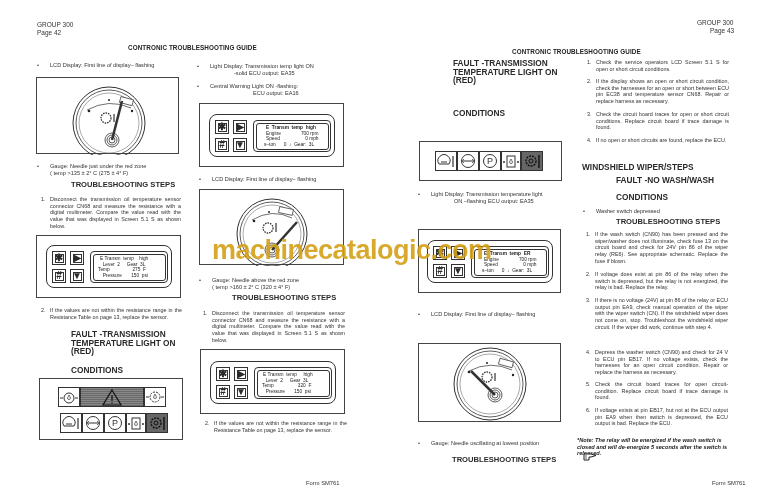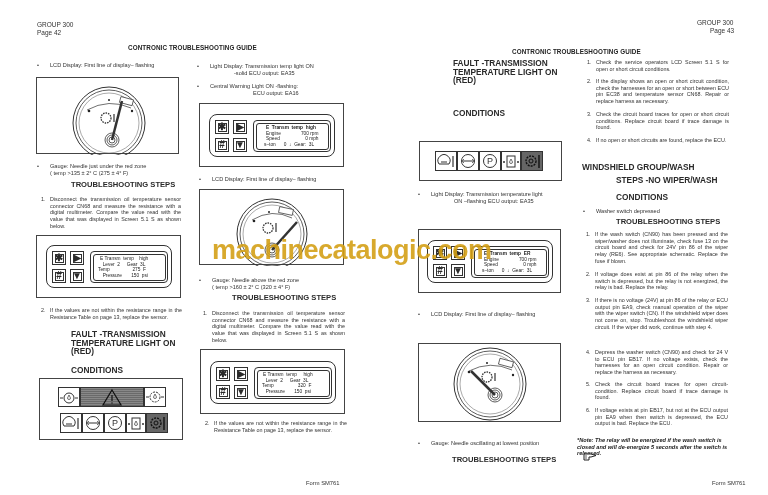--- a/index.html
+++ b/index.html
@@ -386,22 +386,22 @@
   </div>
   <div class="abs step" style="left:587px;top:111px;width:142px;">
     <span class="num">3.</span>
     <div class="txt">Check the circuit board traces for open or short circuit conditions. Replace circuit board if trace damage is found.</div>
   </div>
   <div class="abs step" style="left:587px;top:137px;width:142px;">
     <span class="num">4.</span>
     <div class="txt">If no open or short circuits are found, replace the ECU.</div>
   </div>
 
-  <div class="abs h-big" style="left:582px;top:163px;">WINDSHIELD GROUP/WASH</div>
-  <div class="abs h-big" style="left:616px;top:176px;">STEPS -NO WIPER/WASH</div>
+  <div class="abs h-big" style="left:582px;top:163px;">WINDSHIELD WIPER/STEPS</div>
+  <div class="abs h-big" style="left:616px;top:176px;">FAULT -NO WASH/WASH</div>
   <div class="abs h-big" style="left:616px;top:193px;">CONDITIONS</div>
   <div class="abs bullet" style="left:583px;top:208px;width:150px;">
     <span class="dot">•</span>
       <div class="txt">Washer switch depressed</div>
   </div>
   <div class="abs h-steps" style="left:616px;top:217px;">TROUBLESHOOTING STEPS</div>
 
   <div class="abs step" style="left:586px;top:231px;width:142px;">
     <span class="num">1.</span>
     <div class="txt">If the wash switch (CN90) has been pressed and the wiper/washer does not illuminate, check fuse 13 on the circuit board and check for 24V pin 86 of the wiper relay (RE6). See appropriate schematic. Replace the fuse if blown.</div>

